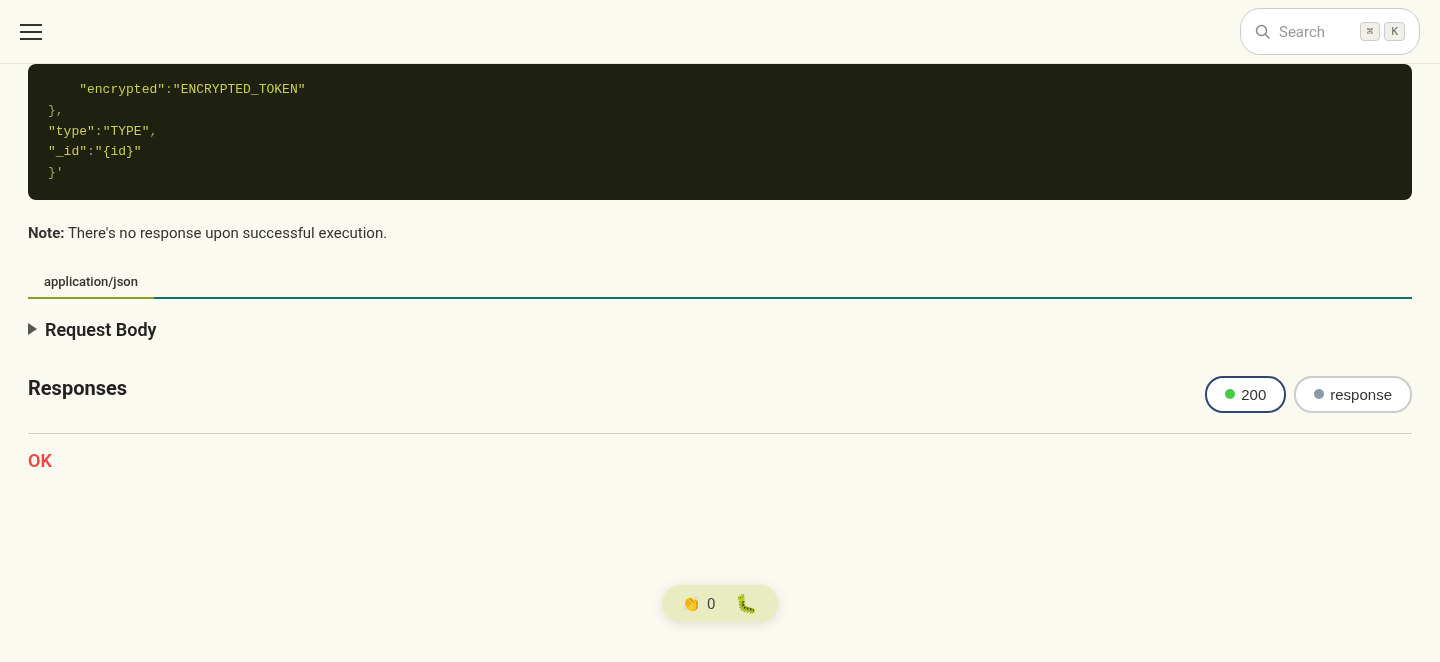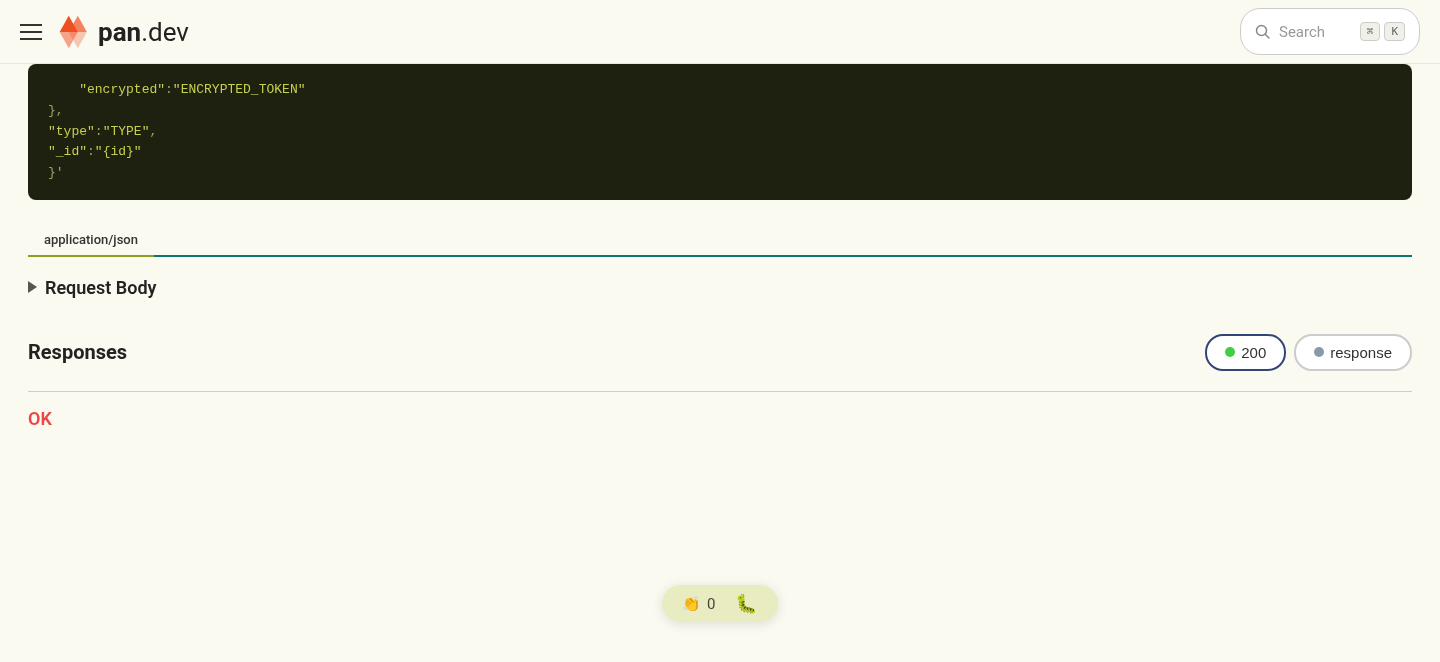--- a/index.html
+++ b/index.html
@@ -165,21 +165,20 @@
       width: 0;
       height: 0;
       border-top: 6px solid transparent;
       border-bottom: 6px solid transparent;
       border-left: 9px solid #555;
     }
 
     
     .responses-section {
       display: flex;
-      align-items: center;
       justify-content: space-between;
       margin-bottom: 20px;
       padding-top: 8px;
     }
     .responses-label {
       font-size: 20px;
       font-weight: 700;
       color: #222;
     }
     .response-buttons {
@@ -257,32 +256,20 @@
   </style>
 </head>
 <body>
 
 <header class="header">
   <div class="header-left">
     <div class="hamburger-icon">
       <span></span>
       <span></span>
       <span></span>
-    </div>
-    <div class="logo">
-
-      <svg class="logo-icon" viewBox="0 0 44 44" fill="none" xmlns="http://www.w3.org/2000/svg">
-        <polygon points="4,22 14,4 24,22" fill="#F04E23"></polygon>
-        <polygon points="14,22 24,4 34,22" fill="#F04E23" opacity="0.7"></polygon>
-        <polygon points="4,22 14,40 24,22" fill="#F04E23" opacity="0.5"></polygon>
-        <polygon points="14,22 24,40 34,22" fill="#F04E23" opacity="0.3"></polygon>
-      </svg>
-      <span class="logo-text">
-        <strong>pan</strong><span>.dev</span>
-      </span>
     </div>
   </div>
   <div class="search-bar">
     <svg class="search-icon-svg" width="16" height="16" viewBox="0 0 16 16" fill="none">
       <circle cx="6.5" cy="6.5" r="5" stroke="#888" stroke-width="1.5"></circle>
       <line x1="10.5" y1="10.5" x2="14" y2="14" stroke="#888" stroke-width="1.5" stroke-linecap="round"></line>
     </svg>
     <span class="search-bar-text">Search</span>
     <div class="search-kbd">
       <span class="kbd">⌘</span>
@@ -294,20 +281,24 @@
 <main class="main">
 
   <div class="code-block">
     <pre><span class="code-punct">    </span><span class="code-key">"encrypted"</span><span class="code-punct">:</span><span class="code-value">"ENCRYPTED_TOKEN"</span>
 <span class="code-punct">},</span>
 <span class="code-key">"type"</span><span class="code-punct">:</span><span class="code-value">"TYPE"</span><span class="code-punct">,</span>
 <span class="code-key">"_id"</span><span class="code-punct">:</span><span class="code-value">"{id}"</span>
 <span class="code-punct">}'</span></pre>
   </div>
 
+  <div class="note-section">
+    <span class="note-label">Note:</span>
+    <span> There's no response upon successful execution.</span>
+  </div>
 
   <div class="tab-bar">
     <div class="tab-item active">application/json</div>
   </div>
 
   <div class="section-header">
     <div class="triangle-icon"></div>
     <span>Request Body</span>
   </div>
 

